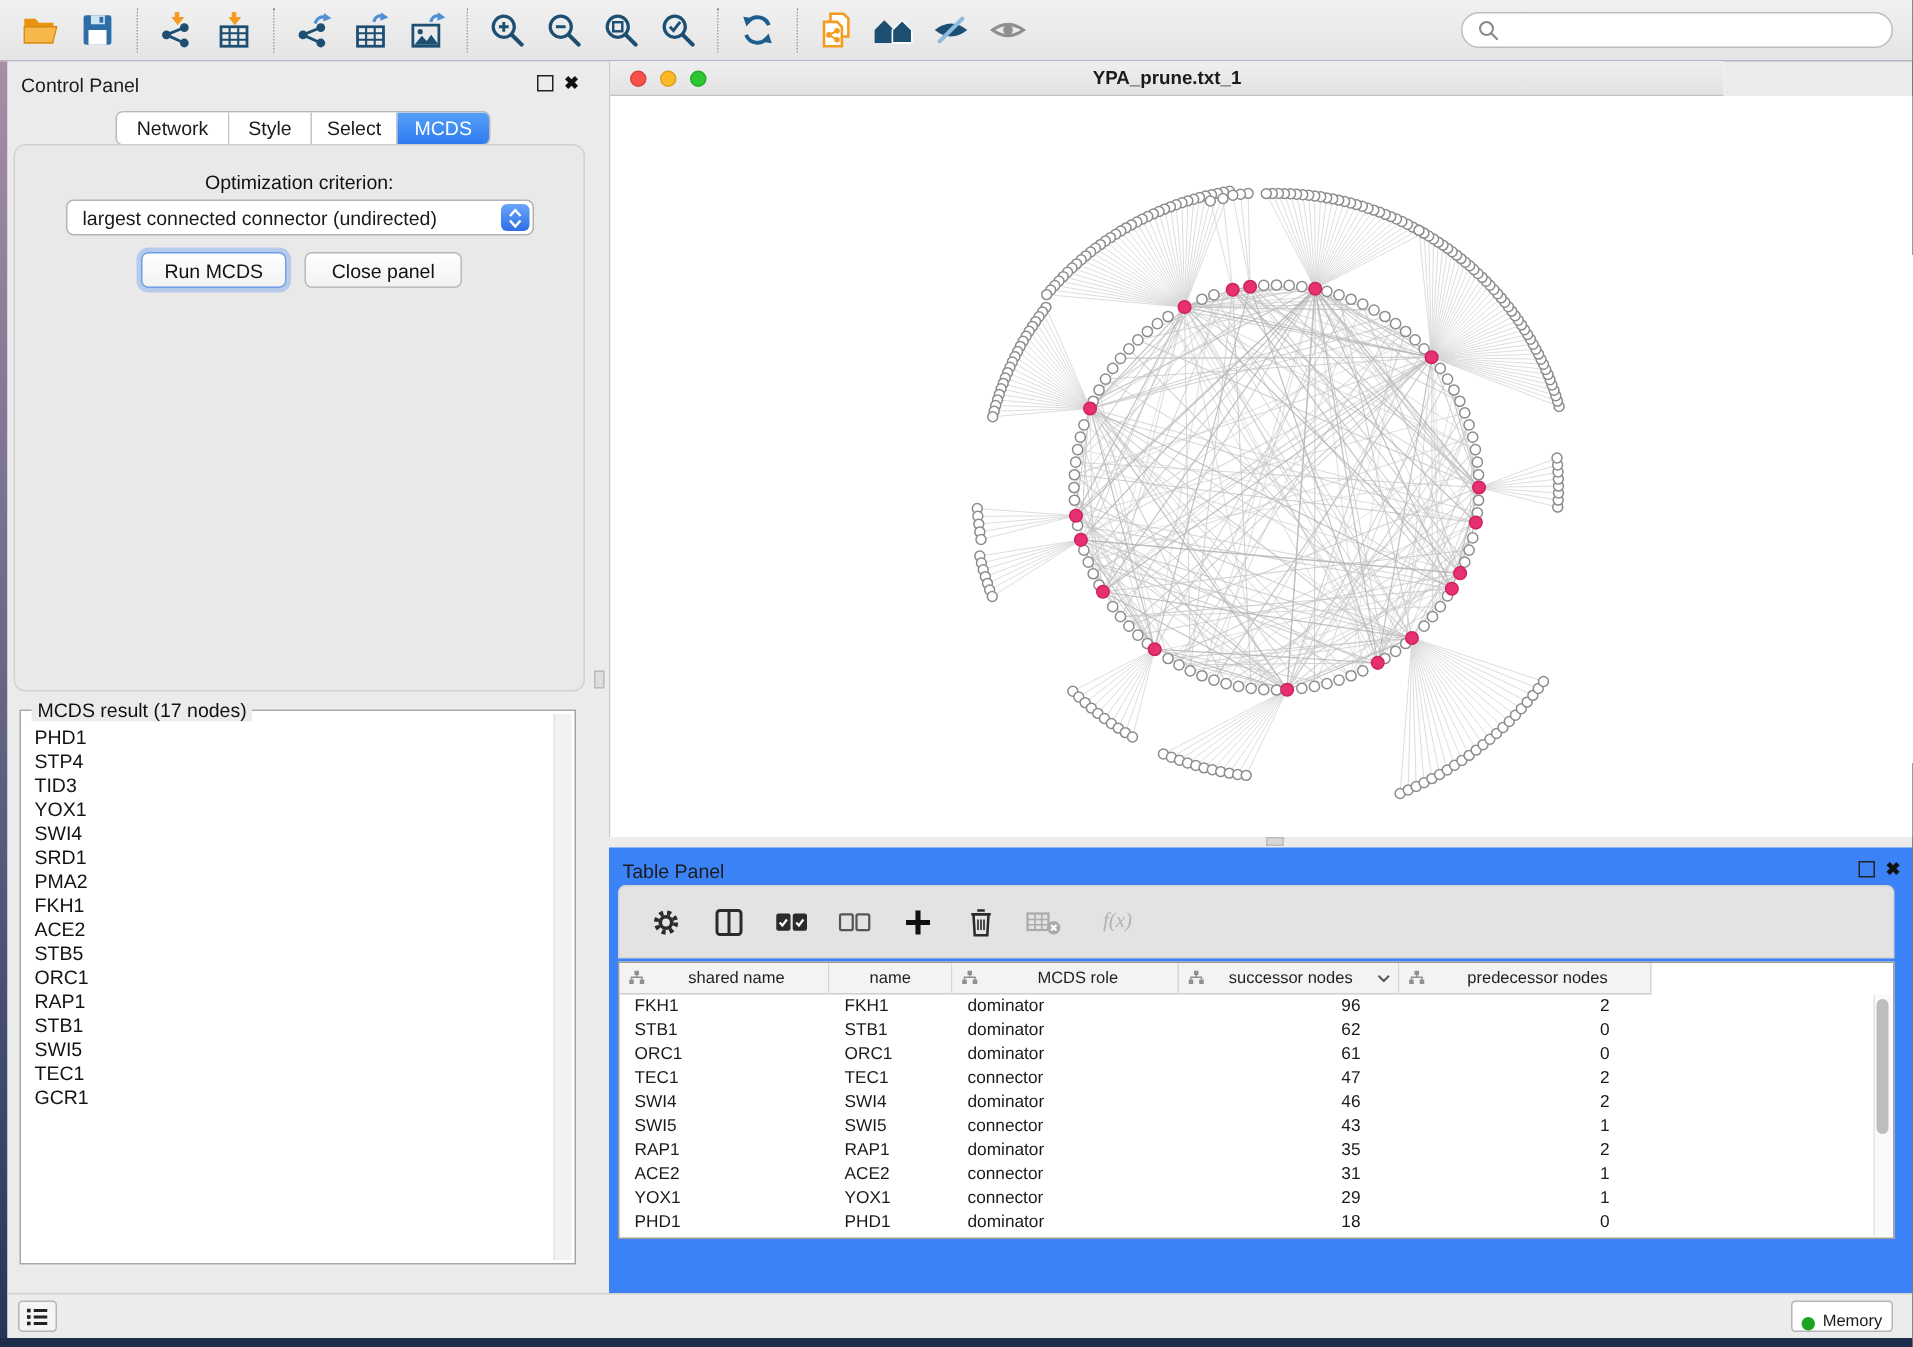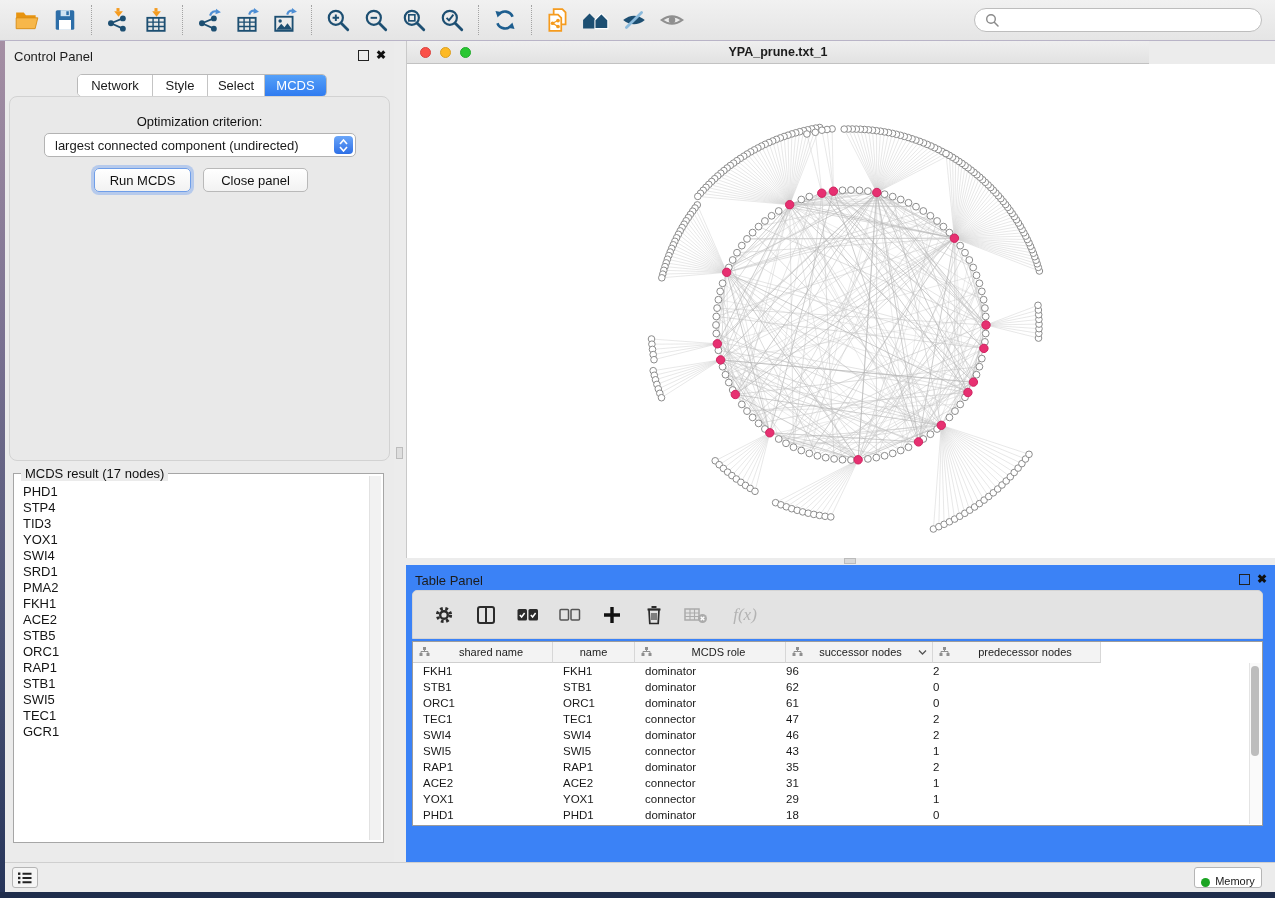--- a/index.html
+++ b/index.html
@@ -57,31 +57,31 @@
   #net-titlebar{position:absolute;left:0;top:0;width:100%;height:23px;background:linear-gradient(#efefef,#e2e2e2);
                 border-bottom:1px solid #c2c2c2;box-sizing:border-box;}
   .tlight{position:absolute;top:6px;width:11px;height:11px;border-radius:50%;box-sizing:border-box;}
   #net-title{position:absolute;left:0;top:4px;width:100%;text-align:center;font-size:12.5px;font-weight:bold;color:#1b1b1b;}
   #net-canvas{position:absolute;left:0;top:23px;width:869px;height:494px;background:#fff;}
   
   #table-panel{position:absolute;left:406px;top:565px;width:869px;height:297px;background:#3b82f6;}
   #tp-toolbar{position:absolute;left:6px;top:25px;width:851px;height:49px;background:#e3e3e3;border:1px solid #d4d4d4;
               border-radius:5px 5px 0 0;display:flex;align-items:center;gap:16px;padding-left:18px;box-sizing:border-box;}
   .tp-btn{display:flex;align-items:center;justify-content:center;width:26px;height:26px;}
-  #fx-label{font-family:"Liberation Serif",serif;font-style:italic;font-size:17px;color:#b3b3b3;}
+  #fx-label{font-family:"Liberation Serif",serif;font-style:italic;font-size:14px;color:#b3b3b3;}
   #tbl{position:absolute;left:6px;top:76px;width:851px;height:185px;background:#fff;border:1px solid #9c9c9c;box-sizing:border-box;overflow:hidden;}
   #tbl-head{position:absolute;left:0;top:0;height:21px;display:flex;}
   .th{background:#f3f3f3;border-right:1px solid #d7d7d7;border-bottom:1px solid #cfcfcf;box-sizing:border-box;
       display:flex;align-items:center;font-size:11px;color:#222;}
   .th .lbl{flex:1;text-align:center;}
   #tbl-body{position:absolute;left:0;top:21px;right:0;bottom:0;}
   .tr{display:flex;height:16px;align-items:center;}
   .td{font-size:11.5px;box-sizing:border-box;white-space:nowrap;overflow:hidden;}
   .td.l{padding-left:10px;text-align:left;}
-  .td.r{padding-right:14px;}
+  .td.r{padding-right:14px;text-align:right;}
   #tbl-scroll{position:absolute;right:1px;top:21px;width:11px;bottom:1px;background:#fafafa;border-left:1px solid #e4e4e4;}
   #tbl-thumb{position:absolute;left:1px;top:3px;width:8px;height:90px;background:#bdbdbd;border-radius:4px;}
   #tp-tabs-wrap{position:absolute;left:0;top:268px;width:100%;display:flex;justify-content:center;}
   
   #status-bar{position:absolute;left:5px;top:862px;width:1270px;height:30px;background:#ececec;border-top:1px solid #cfcfcf;box-sizing:border-box;}
   #list-btn{position:absolute;left:7px;top:4px;width:26px;height:21px;background:#f5f5f5;border:1px solid #b5b5b5;border-radius:3px;
             display:flex;align-items:center;justify-content:center;box-sizing:border-box;}
   #memory-btn{position:absolute;right:13px;top:4px;width:68px;height:21px;background:#fff;border:1px solid #b5b5b5;border-radius:3px;
               display:flex;align-items:flex-end;justify-content:center;gap:5px;font-size:11px;box-sizing:border-box;}
   #memory-dot{width:9px;height:9px;border-radius:50%;}
@@ -240,21 +240,21 @@
     </div>
     <div class="seg-bar" id="cp-tabs" style="left:72px;top:33px;">
         <div class="seg" style="width: 75px;">Network</div>
         <div class="seg" style="width: 55px;">Style</div>
         <div class="seg" style="width: 57px;">Select</div>
         <div class="seg active" style="width: 61px;">MCDS</div>
       </div>
     <div id="cp-pane"></div>
     <div id="opt-label">Optimization criterion:</div>
     <div id="opt-select">
-      <span>largest connected component (undirected)</span>
+      <span>largest connected connector (undirected)</span>
       <span id="opt-stepper">
         <svg width="9" height="6" viewBox="0 0 9 6">
             <path d="M1 5 L4.5 1 L8 5" stroke="#fff" stroke-width="1.6" fill="none"></path>
           </svg>
         <svg width="9" height="6" viewBox="0 0 9 6">
             <path d="M1 1 L4.5 5 L8 1" stroke="#fff" stroke-width="1.6" fill="none"></path>
           </svg>
       </span>
     </div>
     <div class="cp-btn" id="run-btn">Run MCDS</div>

